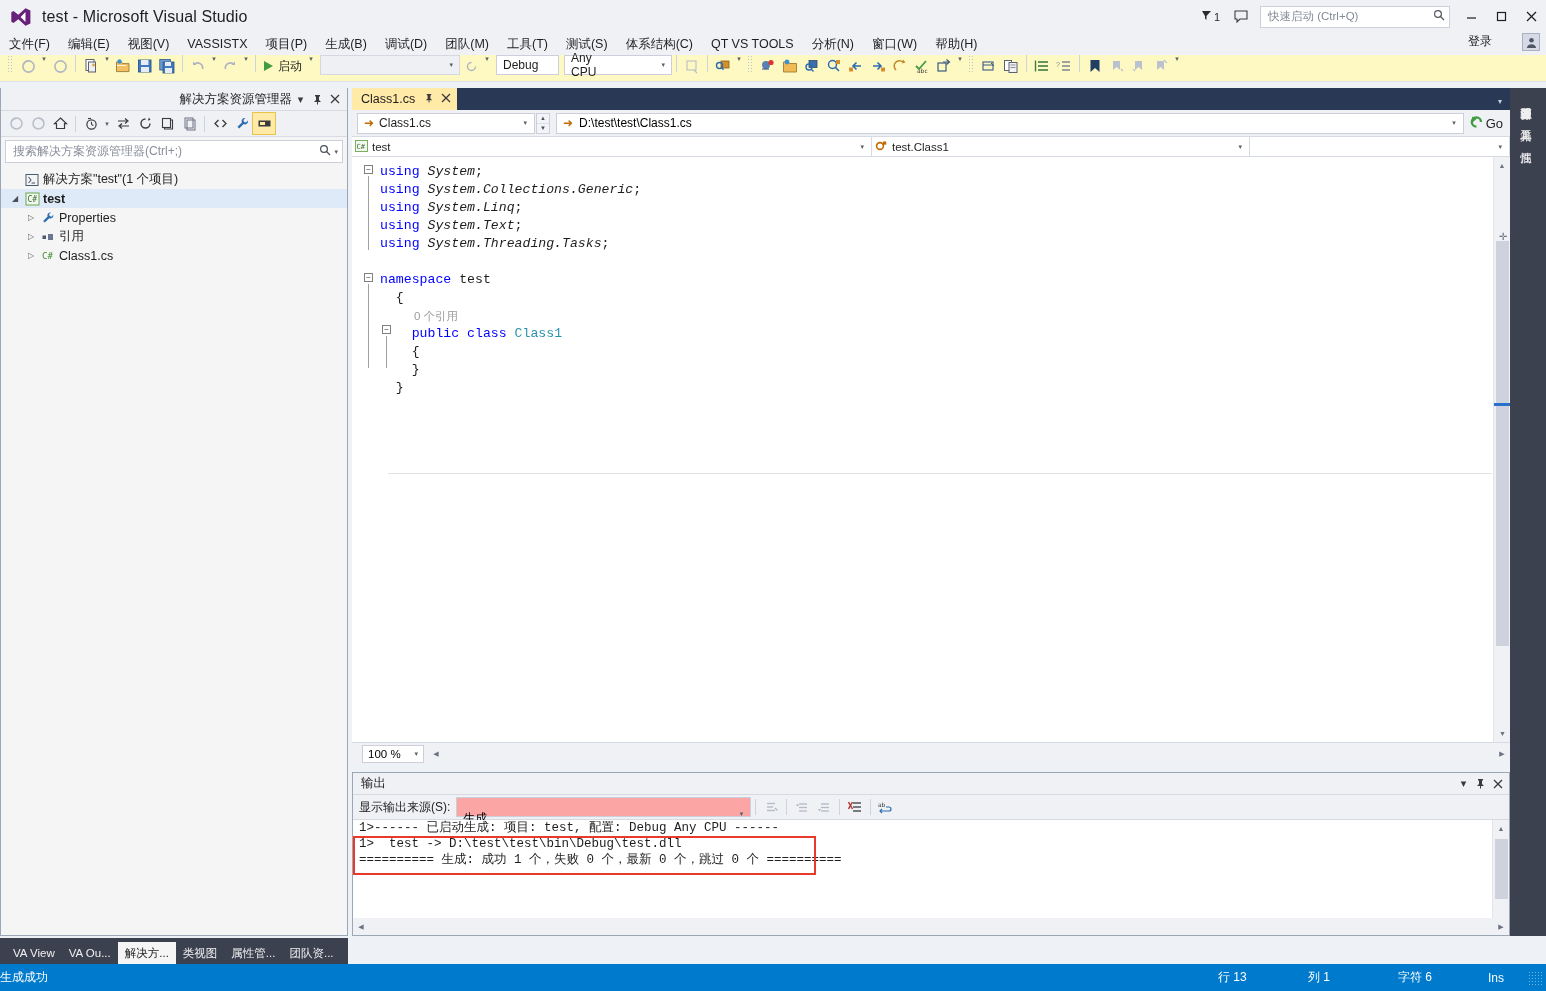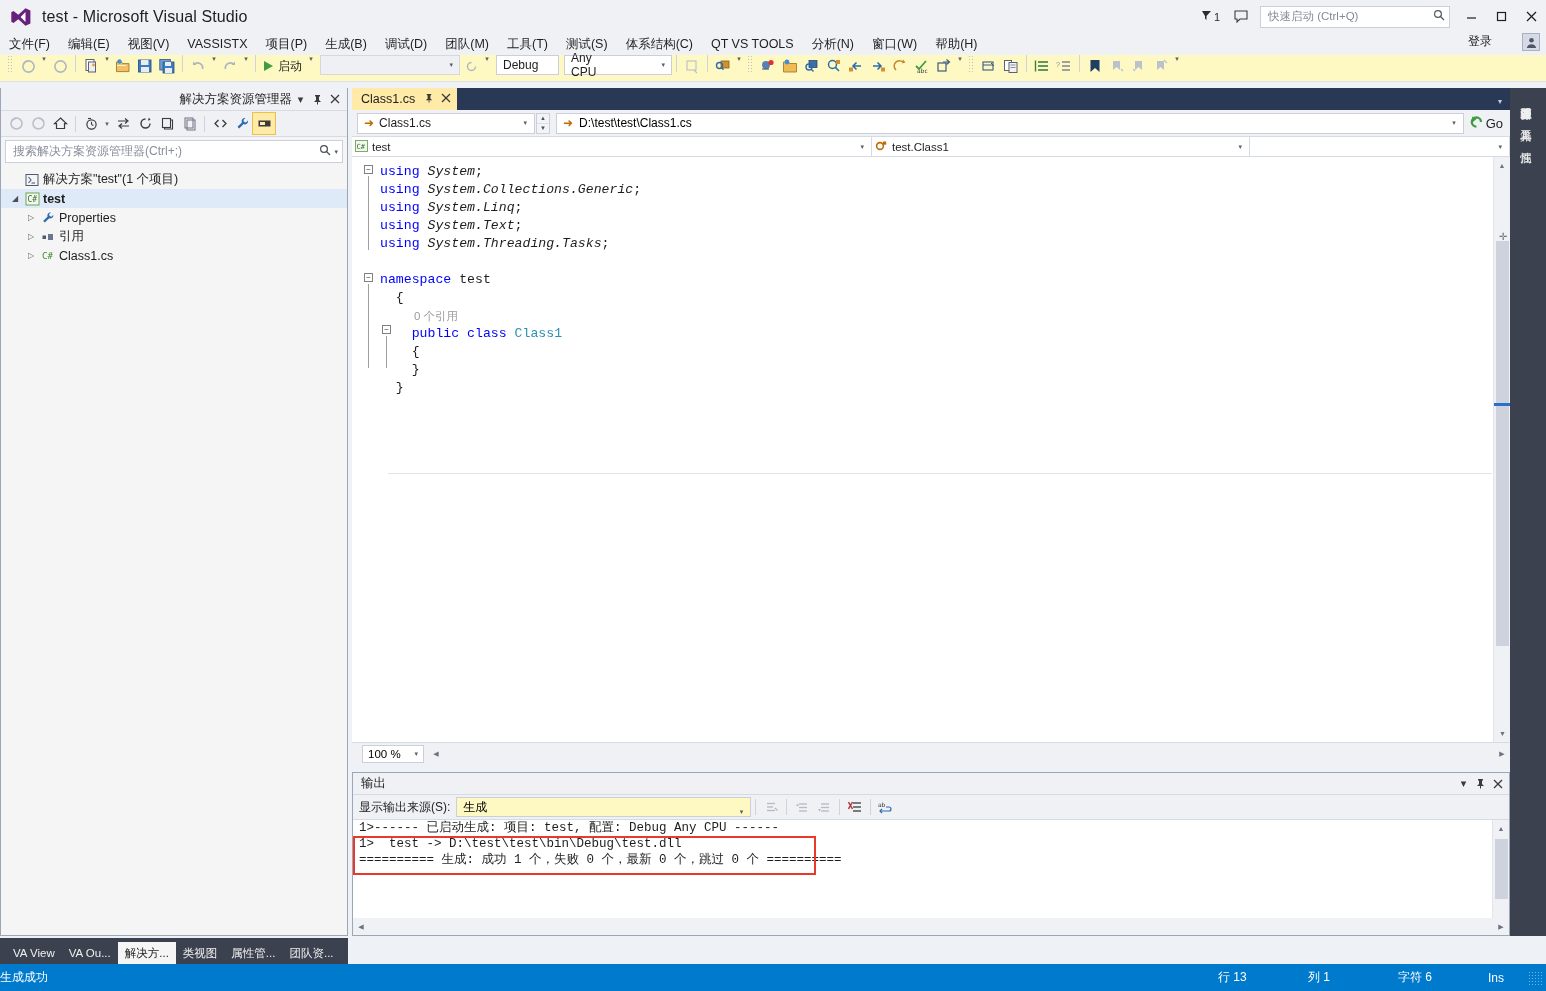--- a/index.html
+++ b/index.html
@@ -217,22 +217,22 @@
   .output {
     position: absolute; left: 352px; top: 772px; width: 1158px; height: 164px;
     background: #f5f5f5; border: 1px solid #9ba7b7;
   }
   .out-header { height: 22px; background: #eff1f5; display: flex; align-items: center;
     padding: 0 3px 0 8px; border-bottom: 1px solid #d6dae3; }
   .out-title { font-size: 12.5px; color: #1e1e1e; flex: 1; }
   .out-toolbar { height: 25px; background: #eff1f5; display: flex; align-items: center;
     padding: 0 4px; border-bottom: 1px solid #d6dae3; }
   .out-lbl { font-size: 12px; color: #1e1e1e; margin: 0 6px 0 2px; }
-  .out-src { width: 295px; height: 20px; background: #fef9c3; border: 1px solid #cccedb;
-    display: flex; align-items: flex-end; padding: 0 2px 0 6px; font-size: 12px; }
+  .out-src { width: 295px; height: 20px; background: #fca5a5; border: 1px solid #cccedb;
+    display: flex; align-items: flex-start; padding: 12px 2px 0 6px; font-size: 12px; }
   .out-src .arr { margin-left: auto; font-size: 7px; color: #5a5f6b; padding: 0 5px; }
   .obtn { width: 22px; height: 21px; display: flex; align-items: center; justify-content: center; }
   .out-body { position: relative; height: 113px; background: #fff; overflow: hidden;
     font-family: "Liberation Mono","DejaVu Sans Mono", monospace; font-size: 12.5px; line-height: 16px; }
   .oline { height: 16px; white-space: pre; color: #1e1e1e; padding-left: 6px; }
   .redbox { position: absolute; left: 0px; top: 16px; width: 463px; height: 39px;
     border: 2px solid #e8392a; }
   .out-vscroll { position: absolute; right: 0; top: 47px; width: 17px; height: 113px;
     background: #eff1f5; border-left: 1px solid #e3e5ea; }
   .out-hscroll { position: absolute; left: 0; bottom: 0; width: 1156px; height: 17px;

